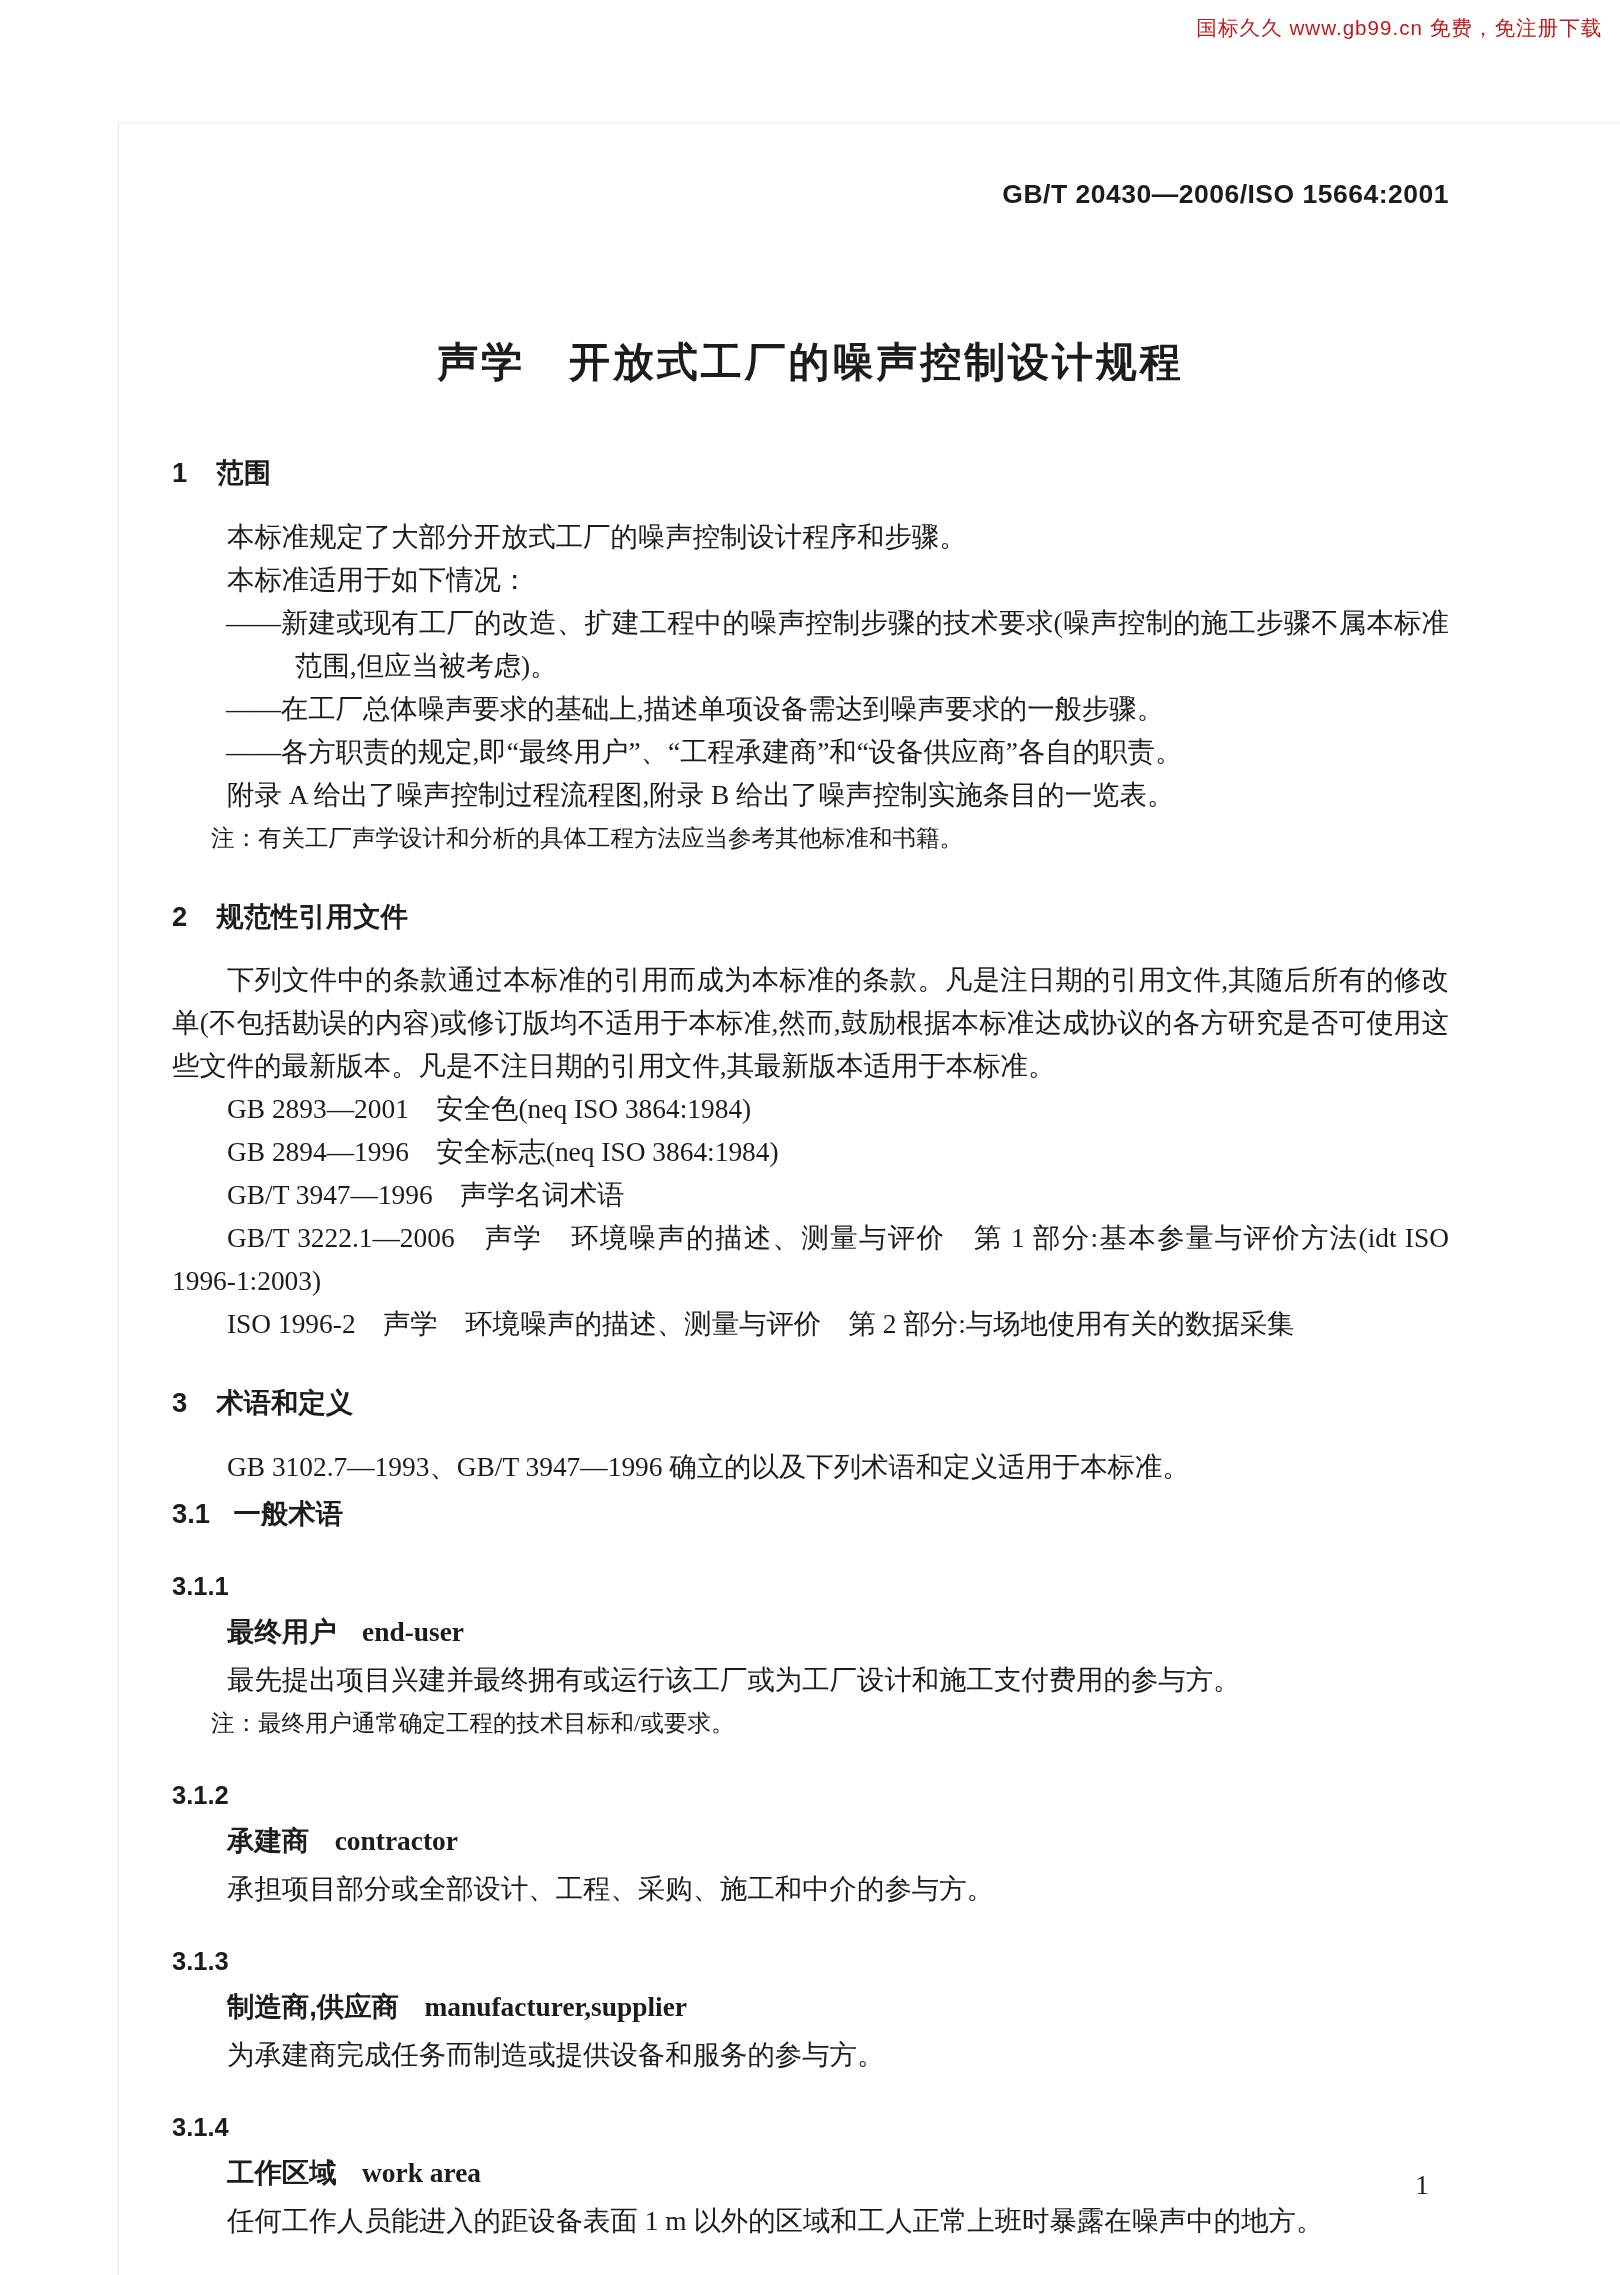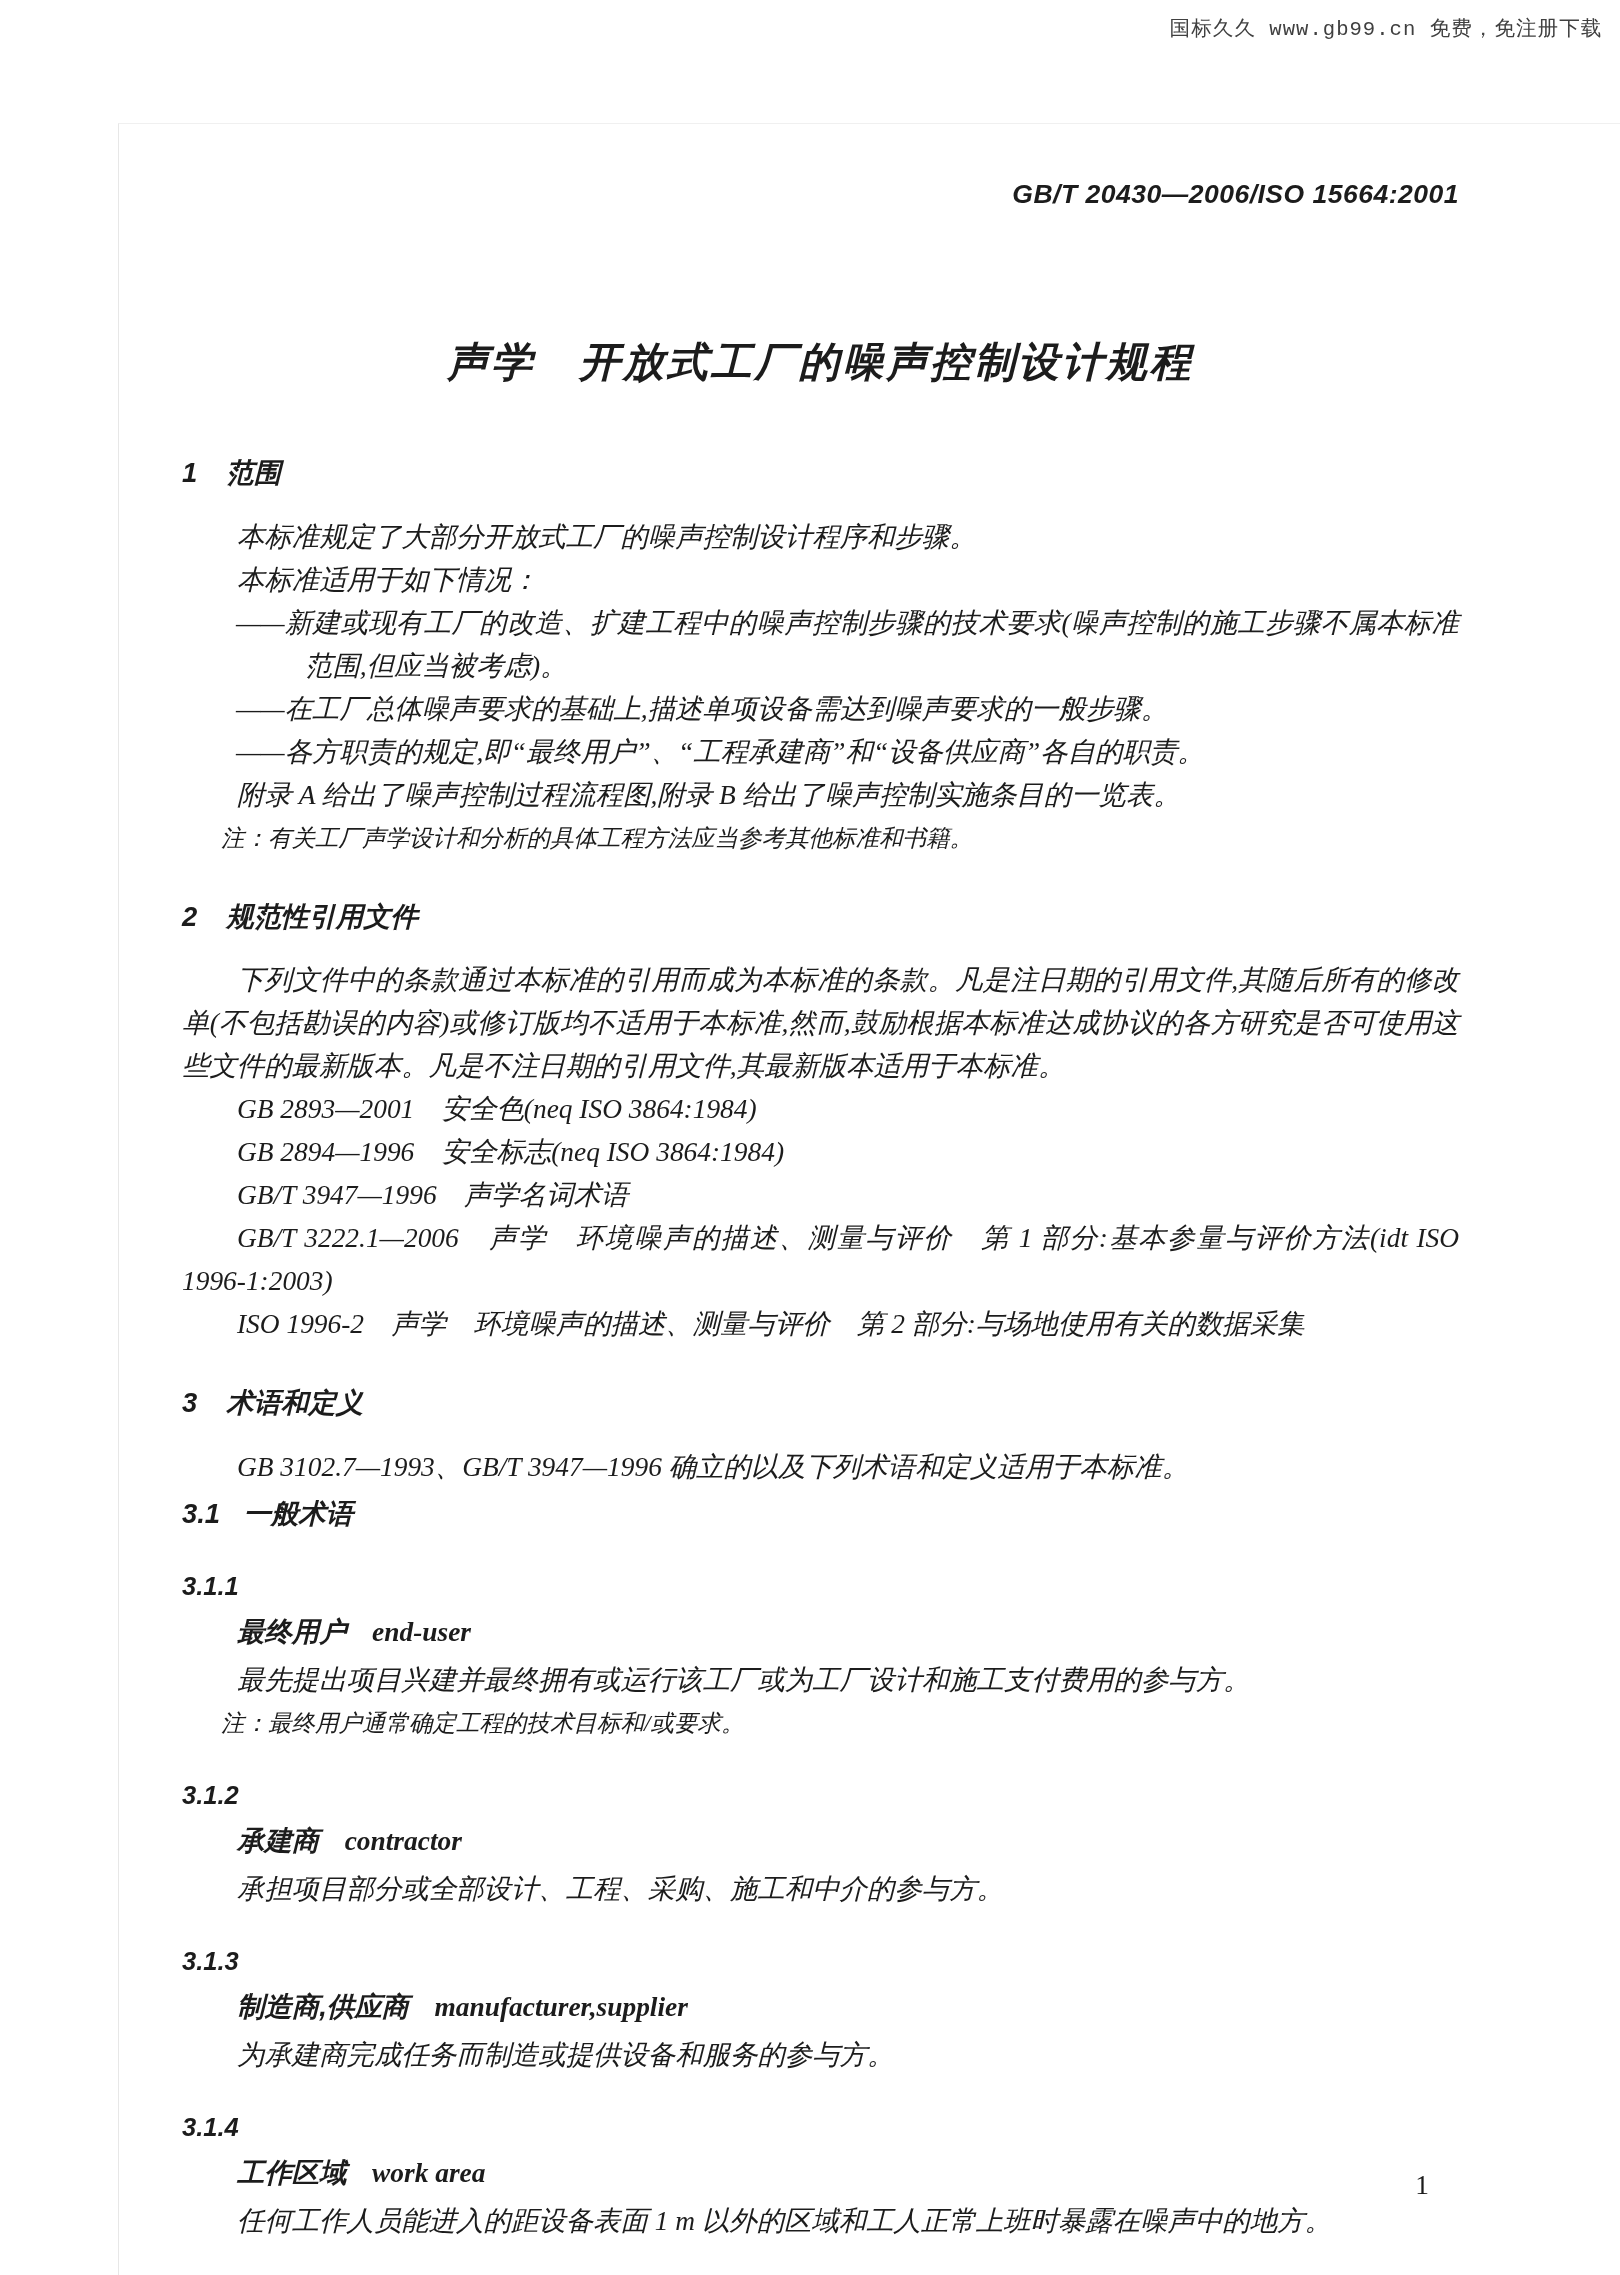--- a/index.html
+++ b/index.html
@@ -14,25 +14,25 @@
 
   .scan-edge {
     position: absolute; left: 118px; top: 123px; right: 0; bottom: 0;
     border-left: 1px solid #e7e7e7; border-top: 1px solid #f0f0f0;
     pointer-events: none;
   }
 
   .watermark {
     position: absolute; top: 13.7px; right: 17.6px;
     font-size: 20.6px; letter-spacing: 1px;
-    color: #404040;
-    font-family: Liberation Mono, monospace;
+    color: #b91c1c;
+    font-family: Liberation Sans, sans-serif;
   }
 
-  .content { position: absolute; left: 182px; top: 179px; width: 1277px; font-style: italic; }
+  .content { position: absolute; left: 172px; top: 179px; width: 1277px; }
 
   .doc-code {
     text-align: right;
     font-family: "Liberation Sans", "DejaVu Sans", sans-serif;
     font-weight: bold; font-size: 26.5px; line-height: 31px;
     letter-spacing: 0.5px;
   }
 
   .doc-title {
     text-align: center;

